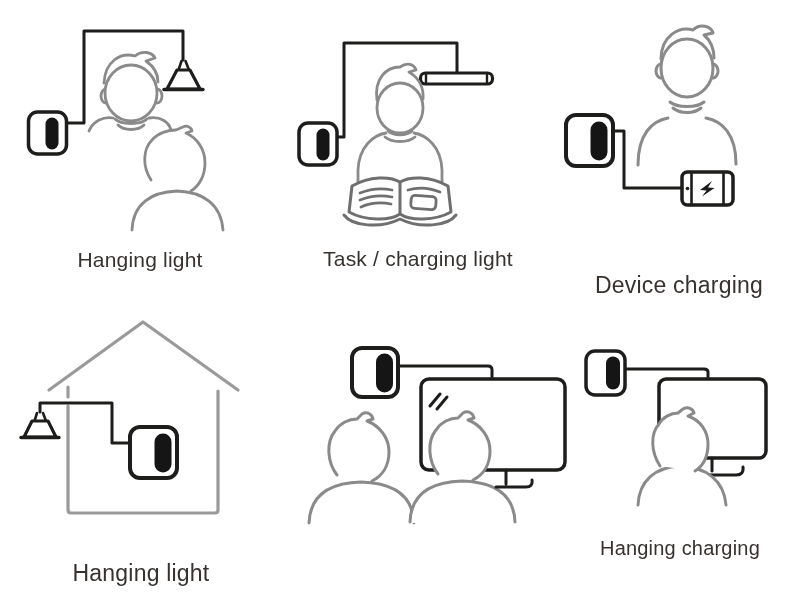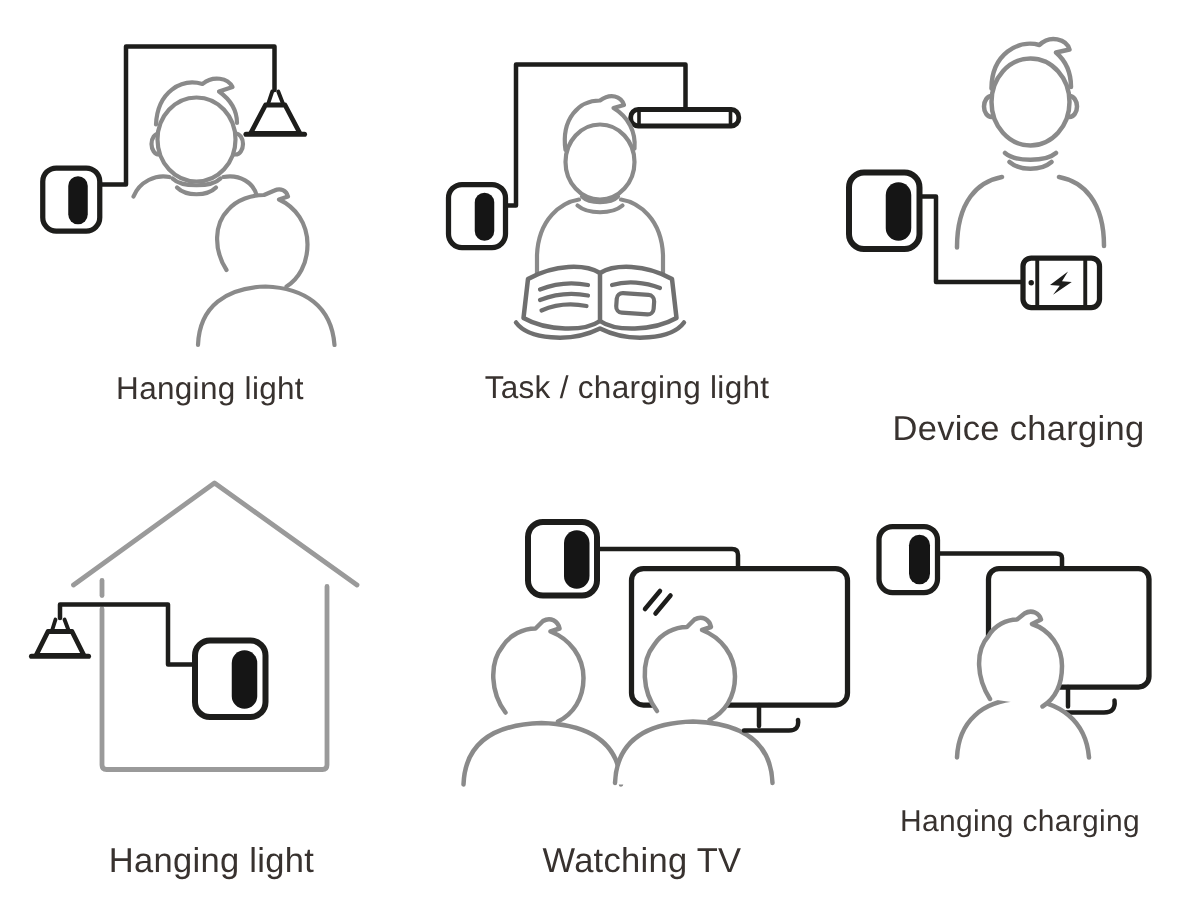--- a/index.html
+++ b/index.html
@@ -193,16 +193,15 @@
       <rect class="fp" x="606" y="356.5" width="14" height="33" rx="7"></rect>
     </g>
   </g>
 
 </svg>
 
   <div class="lbl s21" style="left:30px;top:248px;">Hanging light</div>
   <div class="lbl s21" style="left:308px;top:247px;">Task / charging light</div>
   <div class="lbl s23" style="left:569px;top:253px;margin-top:19px;">Device charging</div>
   <div class="lbl s23" style="left:31px;top:560px;">Hanging light</div>
-  <div class="lbl s23" style="left:318px;top:560px;">Watching TV</div>
   <div class="lbl s20" style="left:570px;top:537px;">Hanging charging</div>
 
 </div>
 
 </body></html>

